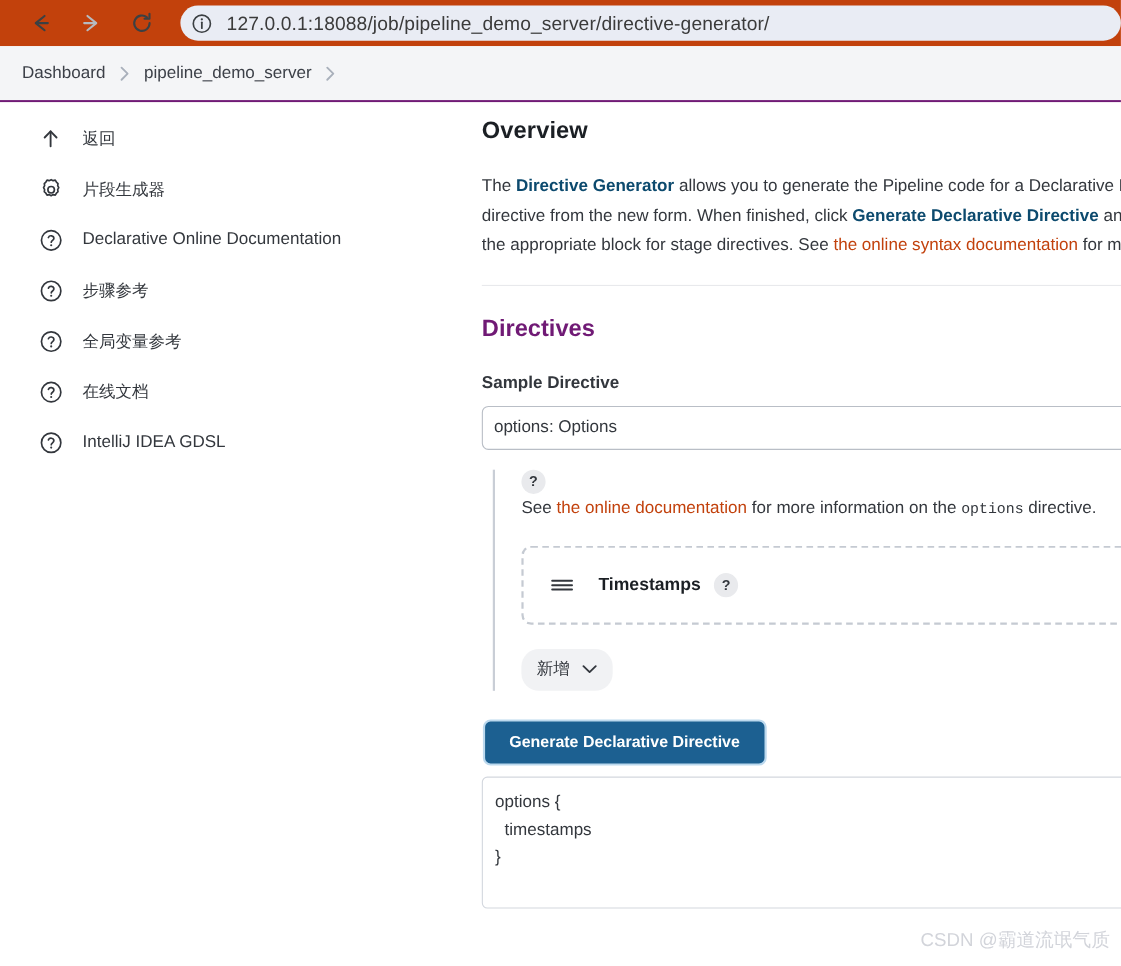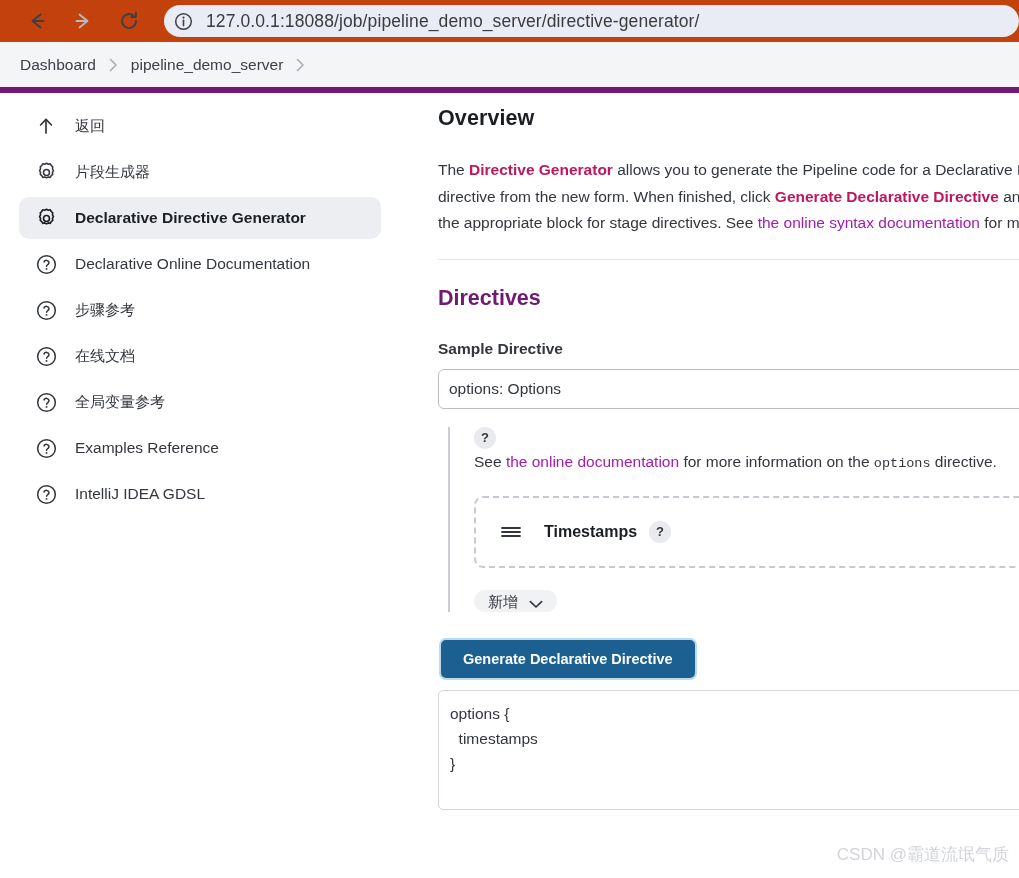--- a/index.html
+++ b/index.html
@@ -64,21 +64,21 @@
     font-family: "Liberation Sans", sans-serif;
   }
 
   
   #breadcrumb-bar {
     position: absolute;
     top: 42px; left: 0;
     width: 1019px;
     height: 51px;
     background: #f4f5f7;
-    border-bottom: 6px solid #701a75;
+    border-bottom: 2px solid #701a75;
     box-sizing: border-box;
     display: flex;
     align-items: center;
     padding-left: 20px;
   }
   .crumb {
     font-size: 15.5px;
     color: #3c4048;
     white-space: nowrap;
   }
@@ -159,22 +159,22 @@
     letter-spacing: 0.1px;
   }
   p.overview-text {
     font-size: 15.5px;
     line-height: 26.5px;
     color: #33373d;
     margin: 26px 0 0 0;
     width: 1200px;
     white-space: normal;
   }
-  p.overview-text b { font-weight: bold; color: #be185d; }
-  a.link { color: #a21caf; text-decoration: none; }
+  p.overview-text b { font-weight: bold; color: #0c4a6e; }
+  a.link { color: #c2410c; text-decoration: none; }
   hr.divider {
     border: none;
     border-top: 1px solid #e8e9ec;
     margin: 22px 0 0 0;
     width: 1200px;
   }
   h2.directives-title {
     font-size: 21.5px;
     font-weight: bold;
     color: #701a75;
@@ -251,27 +251,27 @@
   #drag-handle-icon { margin-right: 22px; display: flex; }
   .card-title {
     font-size: 16px;
     font-weight: bold;
     color: #1b1f24;
     margin-right: 12px;
   }
 
   #add-button {
     margin-top: 22px;
-    height: 22px;
+    height: 38px;
     min-width: 82px;
     background: #f1f2f4;
     border: none;
     border-radius: 16px;
     display: inline-flex;
-    align-items: flex-end;
+    align-items: center;
     justify-content: center;
     padding: 0 14px;
     gap: 11px;
     cursor: pointer;
   }
   #add-button-label {
     font-family: "DejaVu Sans", sans-serif;
     font-size: 15px;
     color: #33373d;
   }
@@ -386,29 +386,20 @@
     <div class="side-item">
       <span class="side-icon">
         <svg width="23" height="23" viewBox="0 0 24 24">
           <path d="M12 2.4 l1.9 1.0 l2.0 -.5 l1.1 1.8 l1.5 1.4 l-.3 2.0 l1.0 1.9 l-1.0 1.9 l.3 2.0 l-1.5 1.4 l-1.1 1.8 l-2.0 -.5 l-1.9 1.0 l-1.9 -1.0 l-2.0 .5 l-1.1 -1.8 l-1.5 -1.4 l.3 -2.0 l-1.0 -1.9 l1.0 -1.9 l-.3 -2.0 l1.5 -1.4 l1.1 -1.8 l2.0 .5 z" fill="none" stroke="#33373d" stroke-width="1.6" stroke-linejoin="round"></path>
           <circle cx="12" cy="12" r="3.1" fill="none" stroke="#33373d" stroke-width="1.6"></circle>
         </svg>
       </span>
       <span class="side-label cjk">片段生成器</span>
     </div>
 
-    <div class="side-item selected">
-      <span class="side-icon">
-        <svg width="23" height="23" viewBox="0 0 24 24">
-          <path d="M12 2.4 l1.9 1.0 l2.0 -.5 l1.1 1.8 l1.5 1.4 l-.3 2.0 l1.0 1.9 l-1.0 1.9 l.3 2.0 l-1.5 1.4 l-1.1 1.8 l-2.0 -.5 l-1.9 1.0 l-1.9 -1.0 l-2.0 .5 l-1.1 -1.8 l-1.5 -1.4 l.3 -2.0 l-1.0 -1.9 l1.0 -1.9 l-.3 -2.0 l1.5 -1.4 l1.1 -1.8 l2.0 .5 z" fill="none" stroke="#1b1f24" stroke-width="1.7" stroke-linejoin="round"></path>
-          <circle cx="12" cy="12" r="3.1" fill="none" stroke="#1b1f24" stroke-width="1.7"></circle>
-        </svg>
-      </span>
-      <span class="side-label">Declarative Directive Generator</span>
-    </div>
 
     <div class="side-item">
       <span class="side-icon">
         <svg width="23" height="23" viewBox="0 0 24 24">
           <circle cx="12" cy="12" r="9.2" fill="none" stroke="#33373d" stroke-width="1.6"></circle>
           <path d="M9.4 9.3 a2.7 2.6 0 0 1 5.2 .9 c0 1.7 -2.5 2.0 -2.5 3.6" fill="none" stroke="#33373d" stroke-width="1.6" stroke-linecap="round"></path>
           <circle cx="12.05" cy="16.6" r="1.0" fill="#33373d"></circle>
         </svg>
       </span>
       <span class="side-label">Declarative Online Documentation</span>
@@ -426,44 +417,34 @@
     </div>
 
     <div class="side-item">
       <span class="side-icon">
         <svg width="23" height="23" viewBox="0 0 24 24">
           <circle cx="12" cy="12" r="9.2" fill="none" stroke="#33373d" stroke-width="1.6"></circle>
           <path d="M9.4 9.3 a2.7 2.6 0 0 1 5.2 .9 c0 1.7 -2.5 2.0 -2.5 3.6" fill="none" stroke="#33373d" stroke-width="1.6" stroke-linecap="round"></path>
           <circle cx="12.05" cy="16.6" r="1.0" fill="#33373d"></circle>
         </svg>
       </span>
-      <span class="side-label cjk">在线文档</span>
+      <span class="side-label cjk">全局变量参考</span>
     </div>
 
     <div class="side-item">
       <span class="side-icon">
         <svg width="23" height="23" viewBox="0 0 24 24">
           <circle cx="12" cy="12" r="9.2" fill="none" stroke="#33373d" stroke-width="1.6"></circle>
           <path d="M9.4 9.3 a2.7 2.6 0 0 1 5.2 .9 c0 1.7 -2.5 2.0 -2.5 3.6" fill="none" stroke="#33373d" stroke-width="1.6" stroke-linecap="round"></path>
           <circle cx="12.05" cy="16.6" r="1.0" fill="#33373d"></circle>
         </svg>
       </span>
-      <span class="side-label cjk">全局变量参考</span>
-    </div>
-
-    <div class="side-item">
-      <span class="side-icon">
-        <svg width="23" height="23" viewBox="0 0 24 24">
-          <circle cx="12" cy="12" r="9.2" fill="none" stroke="#33373d" stroke-width="1.6"></circle>
-          <path d="M9.4 9.3 a2.7 2.6 0 0 1 5.2 .9 c0 1.7 -2.5 2.0 -2.5 3.6" fill="none" stroke="#33373d" stroke-width="1.6" stroke-linecap="round"></path>
-          <circle cx="12.05" cy="16.6" r="1.0" fill="#33373d"></circle>
-        </svg>
-      </span>
-      <span class="side-label">Examples Reference</span>
-    </div>
+      <span class="side-label cjk">在线文档</span>
+    </div>
+
 
     <div class="side-item">
       <span class="side-icon">
         <svg width="23" height="23" viewBox="0 0 24 24">
           <circle cx="12" cy="12" r="9.2" fill="none" stroke="#33373d" stroke-width="1.6"></circle>
           <path d="M9.4 9.3 a2.7 2.6 0 0 1 5.2 .9 c0 1.7 -2.5 2.0 -2.5 3.6" fill="none" stroke="#33373d" stroke-width="1.6" stroke-linecap="round"></path>
           <circle cx="12.05" cy="16.6" r="1.0" fill="#33373d"></circle>
         </svg>
       </span>
       <span class="side-label">IntelliJ IDEA GDSL</span>

